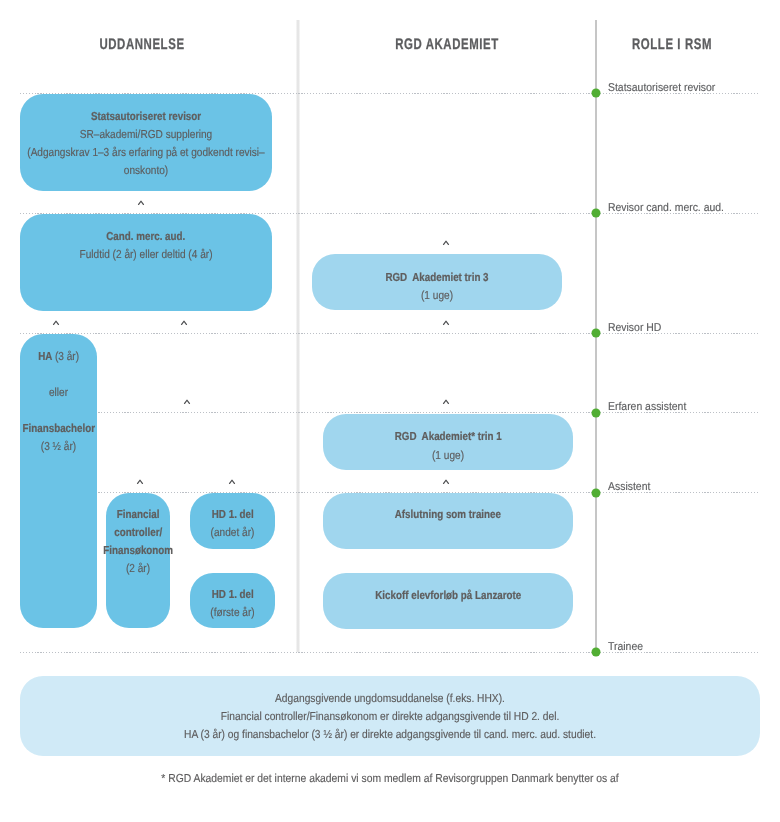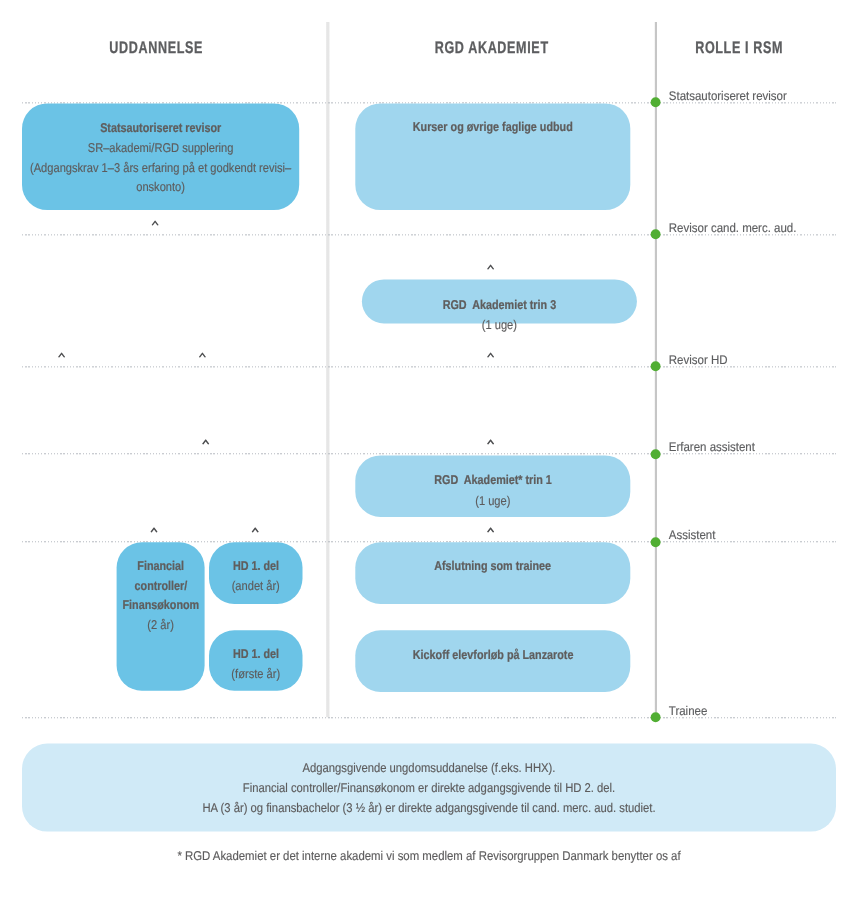--- a/index.html
+++ b/index.html
@@ -82,42 +82,50 @@
   <div class="rowline" style="top:492.4px"></div>
   <div class="rowline" style="top:651.9px"></div>
 
   <div class="box mid" style="left:20px;top:93.5px;width:252px;height:97px">
     <div class="boxbg"></div>
     <div class="ln" style="top:16.1px"><span class="sb">Statsautoriseret revisor</span></div>
     <div class="ln" style="top:34.1px"><span class="sr">SR–akademi/RGD supplering</span></div>
     <div class="ln" style="top:52.1px"><span class="sr">(Adgangskrav 1–3 års erfaring på et godkendt revisi–</span></div>
     <div class="ln" style="top:70.2px"><span class="sr">onskonto)</span></div>
   </div>
-  <div class="box mid" style="left:106px;top:493px;width:80px;height:135px">
+  <div class="box mid" style="left:20px;top:213.5px;width:252px;height:97px">
+    <div class="boxbg"></div>
+    <div class="ln" style="top:16.4px"><span class="sb">Cand. merc. aud.</span></div>
+    <div class="ln" style="top:34.4px"><span class="sr">Fuldtid (2 år) eller deltid (4 år)</span></div>
+  </div>
+  <div class="box mid" style="left:20px;top:334px;width:77px;height:294px">
+    <div class="boxbg"></div>
+    <div class="ln" style="top:15.7px"><span class="sb">HA </span><span class="sr">(3 år)</span></div>
+    <div class="ln" style="top:51.8px"><span class="sr">eller</span></div>
+    <div class="ln" style="top:87.9px"><span class="sb">Finansbachelor</span></div>
+    <div class="ln" style="top:105.9px"><span class="sr">(3 ½ år)</span></div>
+  </div>
+  <div class="box mid" style="left:106px;top:493px;width:64px;height:135px">
     <div class="boxbg"></div>
     <div class="ln" style="top:15.2px"><span class="sb">Financial</span></div>
     <div class="ln" style="top:33.3px"><span class="sb">controller/</span></div>
     <div class="ln" style="top:51.3px"><span class="sb">Finansøkonom</span></div>
     <div class="ln" style="top:69.4px"><span class="sr">(2 år)</span></div>
   </div>
   <div class="box mid" style="left:190px;top:493px;width:85px;height:56px">
     <div class="boxbg"></div>
     <div class="ln" style="top:15.4px"><span class="sb">HD 1. del</span></div>
     <div class="ln" style="top:33.4px"><span class="sr">(andet år)</span></div>
   </div>
   <div class="box mid" style="left:190px;top:573px;width:85px;height:55px">
     <div class="boxbg"></div>
     <div class="ln" style="top:15.4px"><span class="sb">HD 1. del</span></div>
     <div class="ln" style="top:33.4px"><span class="sr">(første år)</span></div>
   </div>
-  <div class="box light" style="left:323px;top:93.5px;width:250px;height:97px">
-    <div class="boxbg"></div>
-    <div class="ln" style="top:15.6px"><span class="sb">Kurser og øvrige faglige udbud</span></div>
-  </div>
-  <div class="box light" style="left:329px;top:254px;width:250px;height:40px">
+  <div class="box light" style="left:312px;top:254px;width:250px;height:56px">
     <div class="boxbg"></div>
     <div class="ln" style="top:16.9px"><span class="sb">RGD  Akademiet trin 3</span></div>
     <div class="ln" style="top:35.0px"><span class="sr">(1 uge)</span></div>
   </div>
   <div class="box light" style="left:323px;top:413.5px;width:250px;height:56px">
     <div class="boxbg"></div>
     <div class="ln" style="top:16.9px"><span class="sb">RGD  Akademiet* trin 1</span></div>
     <div class="ln" style="top:35.0px"><span class="sr">(1 uge)</span></div>
   </div>
   <div class="box light" style="left:323px;top:493px;width:250px;height:56px">

